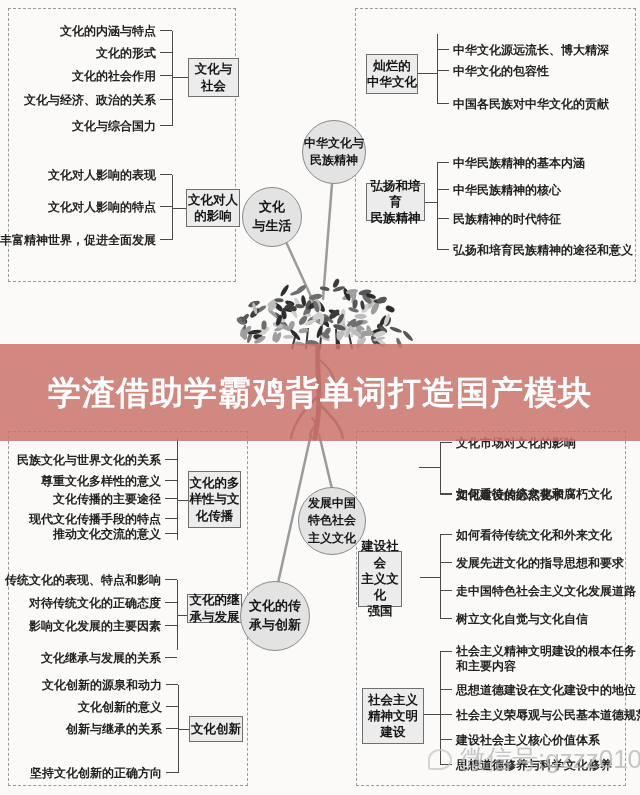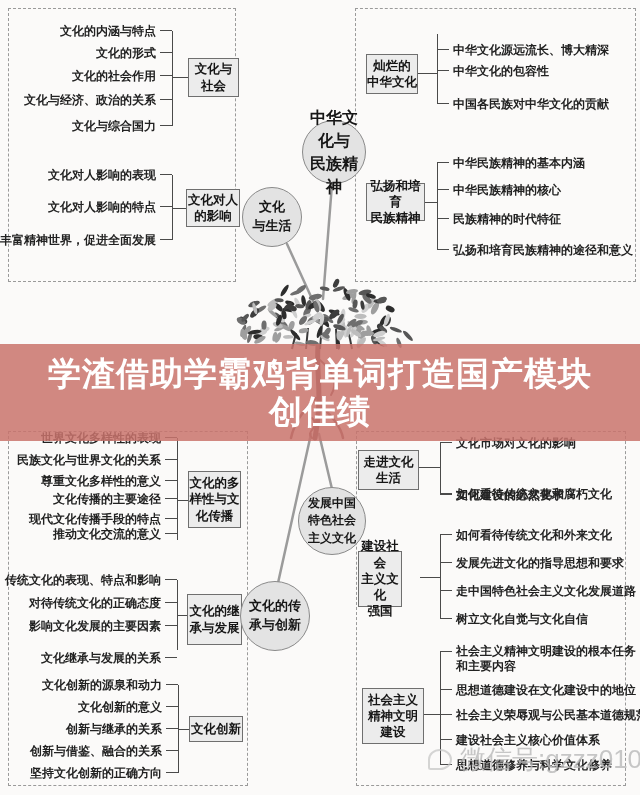--- a/index.html
+++ b/index.html
@@ -53,21 +53,20 @@
     border:2.5px solid rgba(195,195,195,0.7);border-radius:50% 50% 50% 12%;
   }
 </style>
 </head>
 <body>
 
 <div id="canvas">
 
   <div class="banner">
     <div class="bl1">学渣借助学霸鸡背单词打造国产模块</div>
-    <div class="bl2">创佳绩</div>
   </div>
 
   <div class="wm">
     <span class="wm-icon"></span>
     <span>微信号:gzzz010</span>
   </div>
 
 <div class="quad" style="left: 8px; top: 8px; width: 226px; height: 272px;"></div>
     <div class="quad" style="left: 355px; top: 8px; width: 279px; height: 272px;"></div>
     <div class="quad" style="left: 8px; top: 431px; width: 238px; height: 353px;"></div>
@@ -242,54 +241,50 @@
     <div class="cat" style="left: 366px; top: 54px; width: 52px; height: 40px;">灿烂的
 中华文化</div>
     <div class="item R" style="top: 153px; left: 437px;">中华民族精神的基本内涵</div>
     <div class="item R" style="top: 180px; left: 437px;">中华民族精神的核心</div>
     <div class="item R" style="top: 209px; left: 437px;">民族精神的时代特征</div>
     <div class="item R" style="top: 240px; left: 437px;">弘扬和培育民族精神的途径和意义</div>
     <div class="vl" style="left: 437px; top: 163px; height: 87px;"></div>
     <div class="hl" style="left: 425px; top: 202px; width: 12px;"></div>
     <div class="cat" style="left: 366px; top: 183px; width: 59px; height: 38px;">弘扬和培育
 民族精神</div>
-    <div class="item L" style="top: 428px; right: 463px;">世界文化多样性的表现</div>
     <div class="item L" style="top: 450px; right: 463px;">民族文化与世界文化的关系</div>
     <div class="item L" style="top: 471px; right: 463px;">尊重文化多样性的意义</div>
     <div class="item L" style="top: 489px; right: 463px;">文化传播的主要途径</div>
     <div class="item L" style="top: 509px; right: 463px;">现代文化传播手段的特点</div>
     <div class="item L" style="top: 524px; right: 463px;">推动文化交流的意义</div>
     <div class="vl" style="left: 177px; top: 438px; height: 102px;"></div>
     <div class="hl" style="left: 177px; top: 500px; width: 11px;"></div>
     <div class="cat" style="left: 188px; top: 471px; width: 53px; height: 57px;">文化的多
 样性与文
 化传播</div>
     <div class="item L" style="top: 570px; right: 463px;">传统文化的表现、特点和影响</div>
     <div class="item L" style="top: 593px; right: 463px;">对待传统文化的正确态度</div>
     <div class="item L" style="top: 616px; right: 463px;">影响文化发展的主要因素</div>
     <div class="item L" style="top: 648px; right: 463px;">文化继承与发展的关系</div>
     <div class="vl" style="left: 177px; top: 580px; height: 70px;"></div>
     <div class="hl" style="left: 177px; top: 615px; width: 10px;"></div>
-    <div class="cat" style="left: 187px; top: 594px; width: 55px; height: 51px;">文化的继
+    <div class="cat" style="left: 187px; top: 594px; width: 55px; height: 29px;">文化的继
 承与发展</div>
     <div class="item L" style="top: 675px; right: 462px;">文化创新的源泉和动力</div>
     <div class="item L" style="top: 697px; right: 462px;">文化创新的意义</div>
     <div class="item L" style="top: 719px; right: 462px;">创新与继承的关系</div>
-    <div class="item L" style="top: 741px; right: 462px;">创新与借鉴、融合的关系</div>
     <div class="item L" style="top: 763px; right: 462px;">坚持文化创新的正确方向</div>
     <div class="vl" style="left: 178px; top: 685px; height: 88px;"></div>
     <div class="hl" style="left: 178px; top: 729px; width: 11px;"></div>
     <div class="cat" style="left: 189px; top: 716px; width: 54px; height: 26px;">文化创新</div>
     <div class="item R" style="top: 433px; left: 440px;">文化市场对文化的影响</div>
     <div class="item R" style="top: 457px; left: 440px; margin-top: 28px;">文化建设的必然要求</div>
     <div class="item R" style="top: 484px; left: 440px;">如何看待传统文化和腐朽文化</div>
     <div class="vl" style="left: 440px; top: 443px; height: 51px;"></div>
     <div class="hl" style="left: 419px; top: 467px; width: 21px;"></div>
-    <div class="cat" style="left: 358px; top: 450px; width: 61px; height: 40px;">走进文化
-生活</div>
     <div class="item R" style="top: 525px; left: 440px;">如何看待传统文化和外来文化</div>
     <div class="item R" style="top: 553px; left: 440px;">发展先进文化的指导思想和要求</div>
     <div class="item R" style="top: 581px; left: 440px;">走中国特色社会主义文化发展道路</div>
     <div class="item R" style="top: 609px; left: 440px;">树立文化自觉与文化自信</div>
     <div class="vl" style="left: 440px; top: 535px; height: 84px;"></div>
     <div class="hl" style="left: 420px; top: 577px; width: 20px;"></div>
     <div class="cat" style="left: 358px; top: 551px; width: 44px; height: 56px;">建设社会
 主义文化
 强国</div>
     <div class="item R multi" style="top: 644px; left: 440px;">社会主义精神文明建设的根本任务
@@ -298,20 +293,20 @@
     <div class="item R" style="top: 705px; left: 440px;">社会主义荣辱观与公民基本道德规范</div>
     <div class="item R" style="top: 730px; left: 440px;">建设社会主义核心价值体系</div>
     <div class="item R" style="top: 755px; left: 440px;">思想道德修养与科学文化修养</div>
     <div class="vl" style="left: 440px; top: 652px; height: 113px;"></div>
     <div class="hl" style="left: 424px; top: 714px; width: 16px;"></div>
     <div class="cat" style="left: 362px; top: 688px; width: 62px; height: 56px;">社会主义
 精神文明
 建设</div>
     <div class="node" style="left: 242px; top: 187px; width: 60px; height: 60px; font-size: 13px;">文化
 与生活</div>
-    <div class="node" style="left: 302px; top: 120px; width: 64px; height: 64px; font-size: 16px;">中华文化与
+    <div class="node" style="left: 302px; top: 120px; width: 64px; height: 64px; font-size: 12px;">中华文化与
 民族精神</div>
     <div class="node" style="left: 240px; top: 581px; width: 70px; height: 70px; font-size: 13px;">文化的传
 承与创新</div>
     <div class="node" style="left: 298px; top: 487px; width: 68px; height: 68px; font-size: 12px;">发展中国
 特色社会
 主义文化</div>
   </div>
 
 </body></html>

